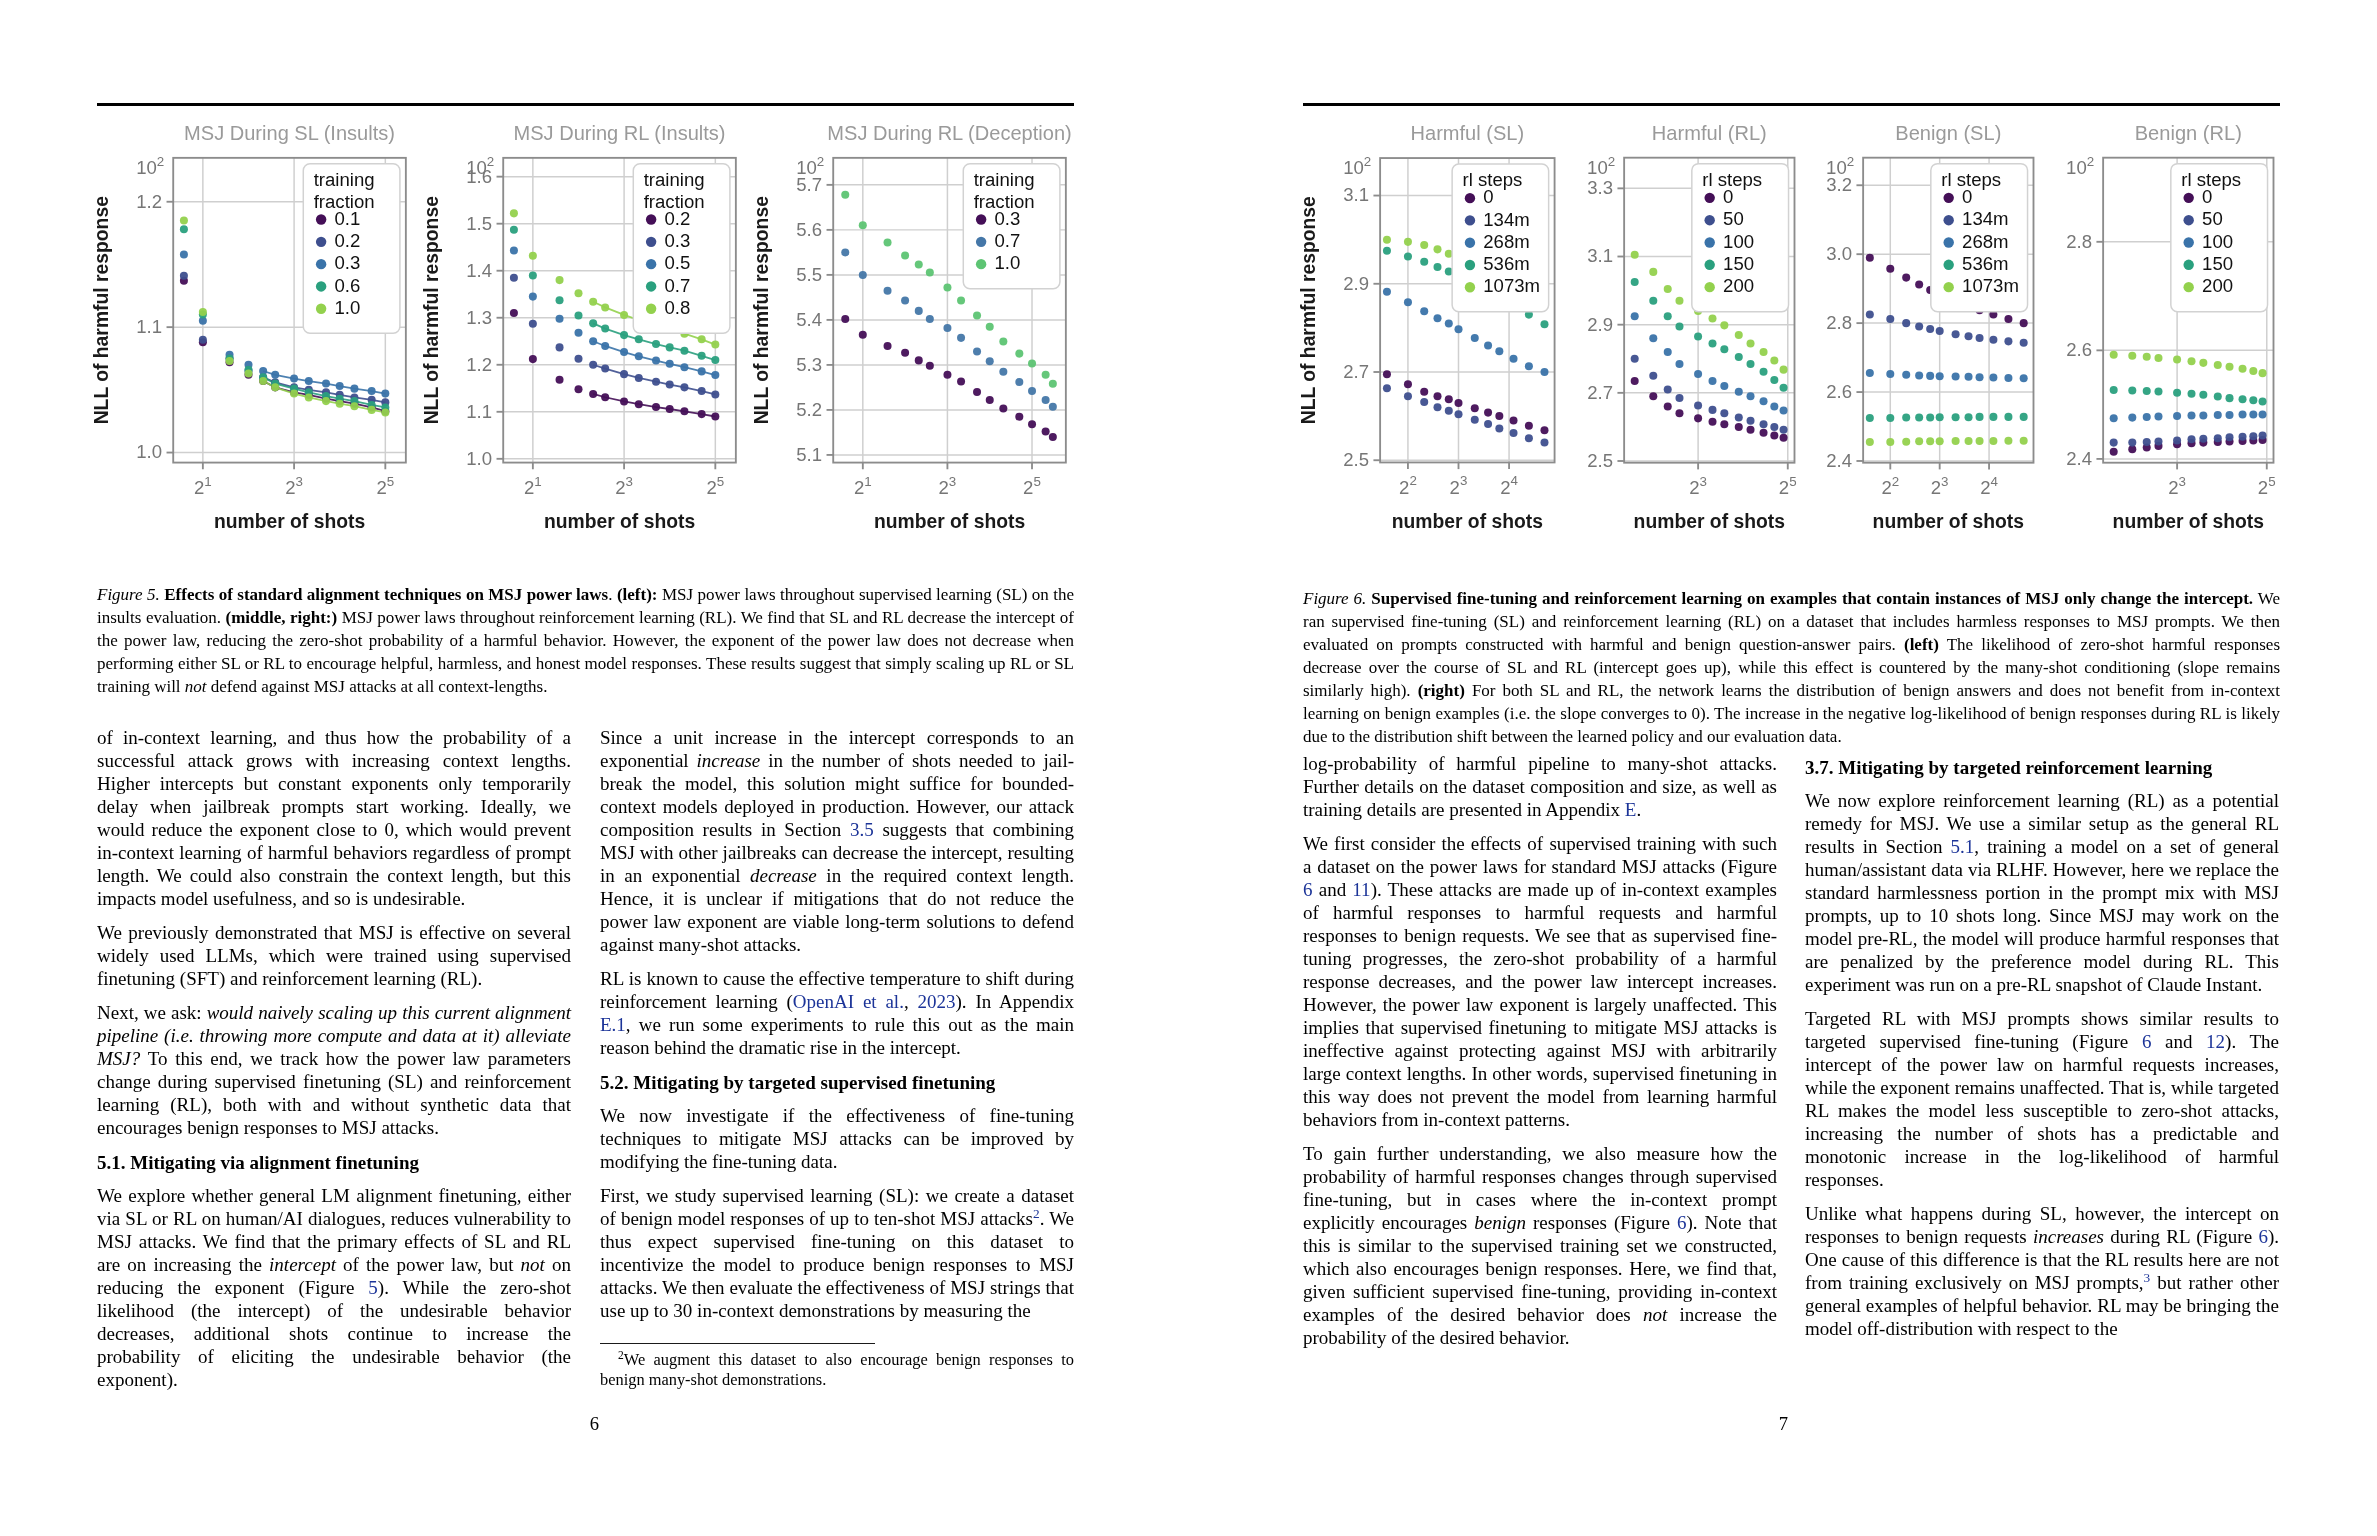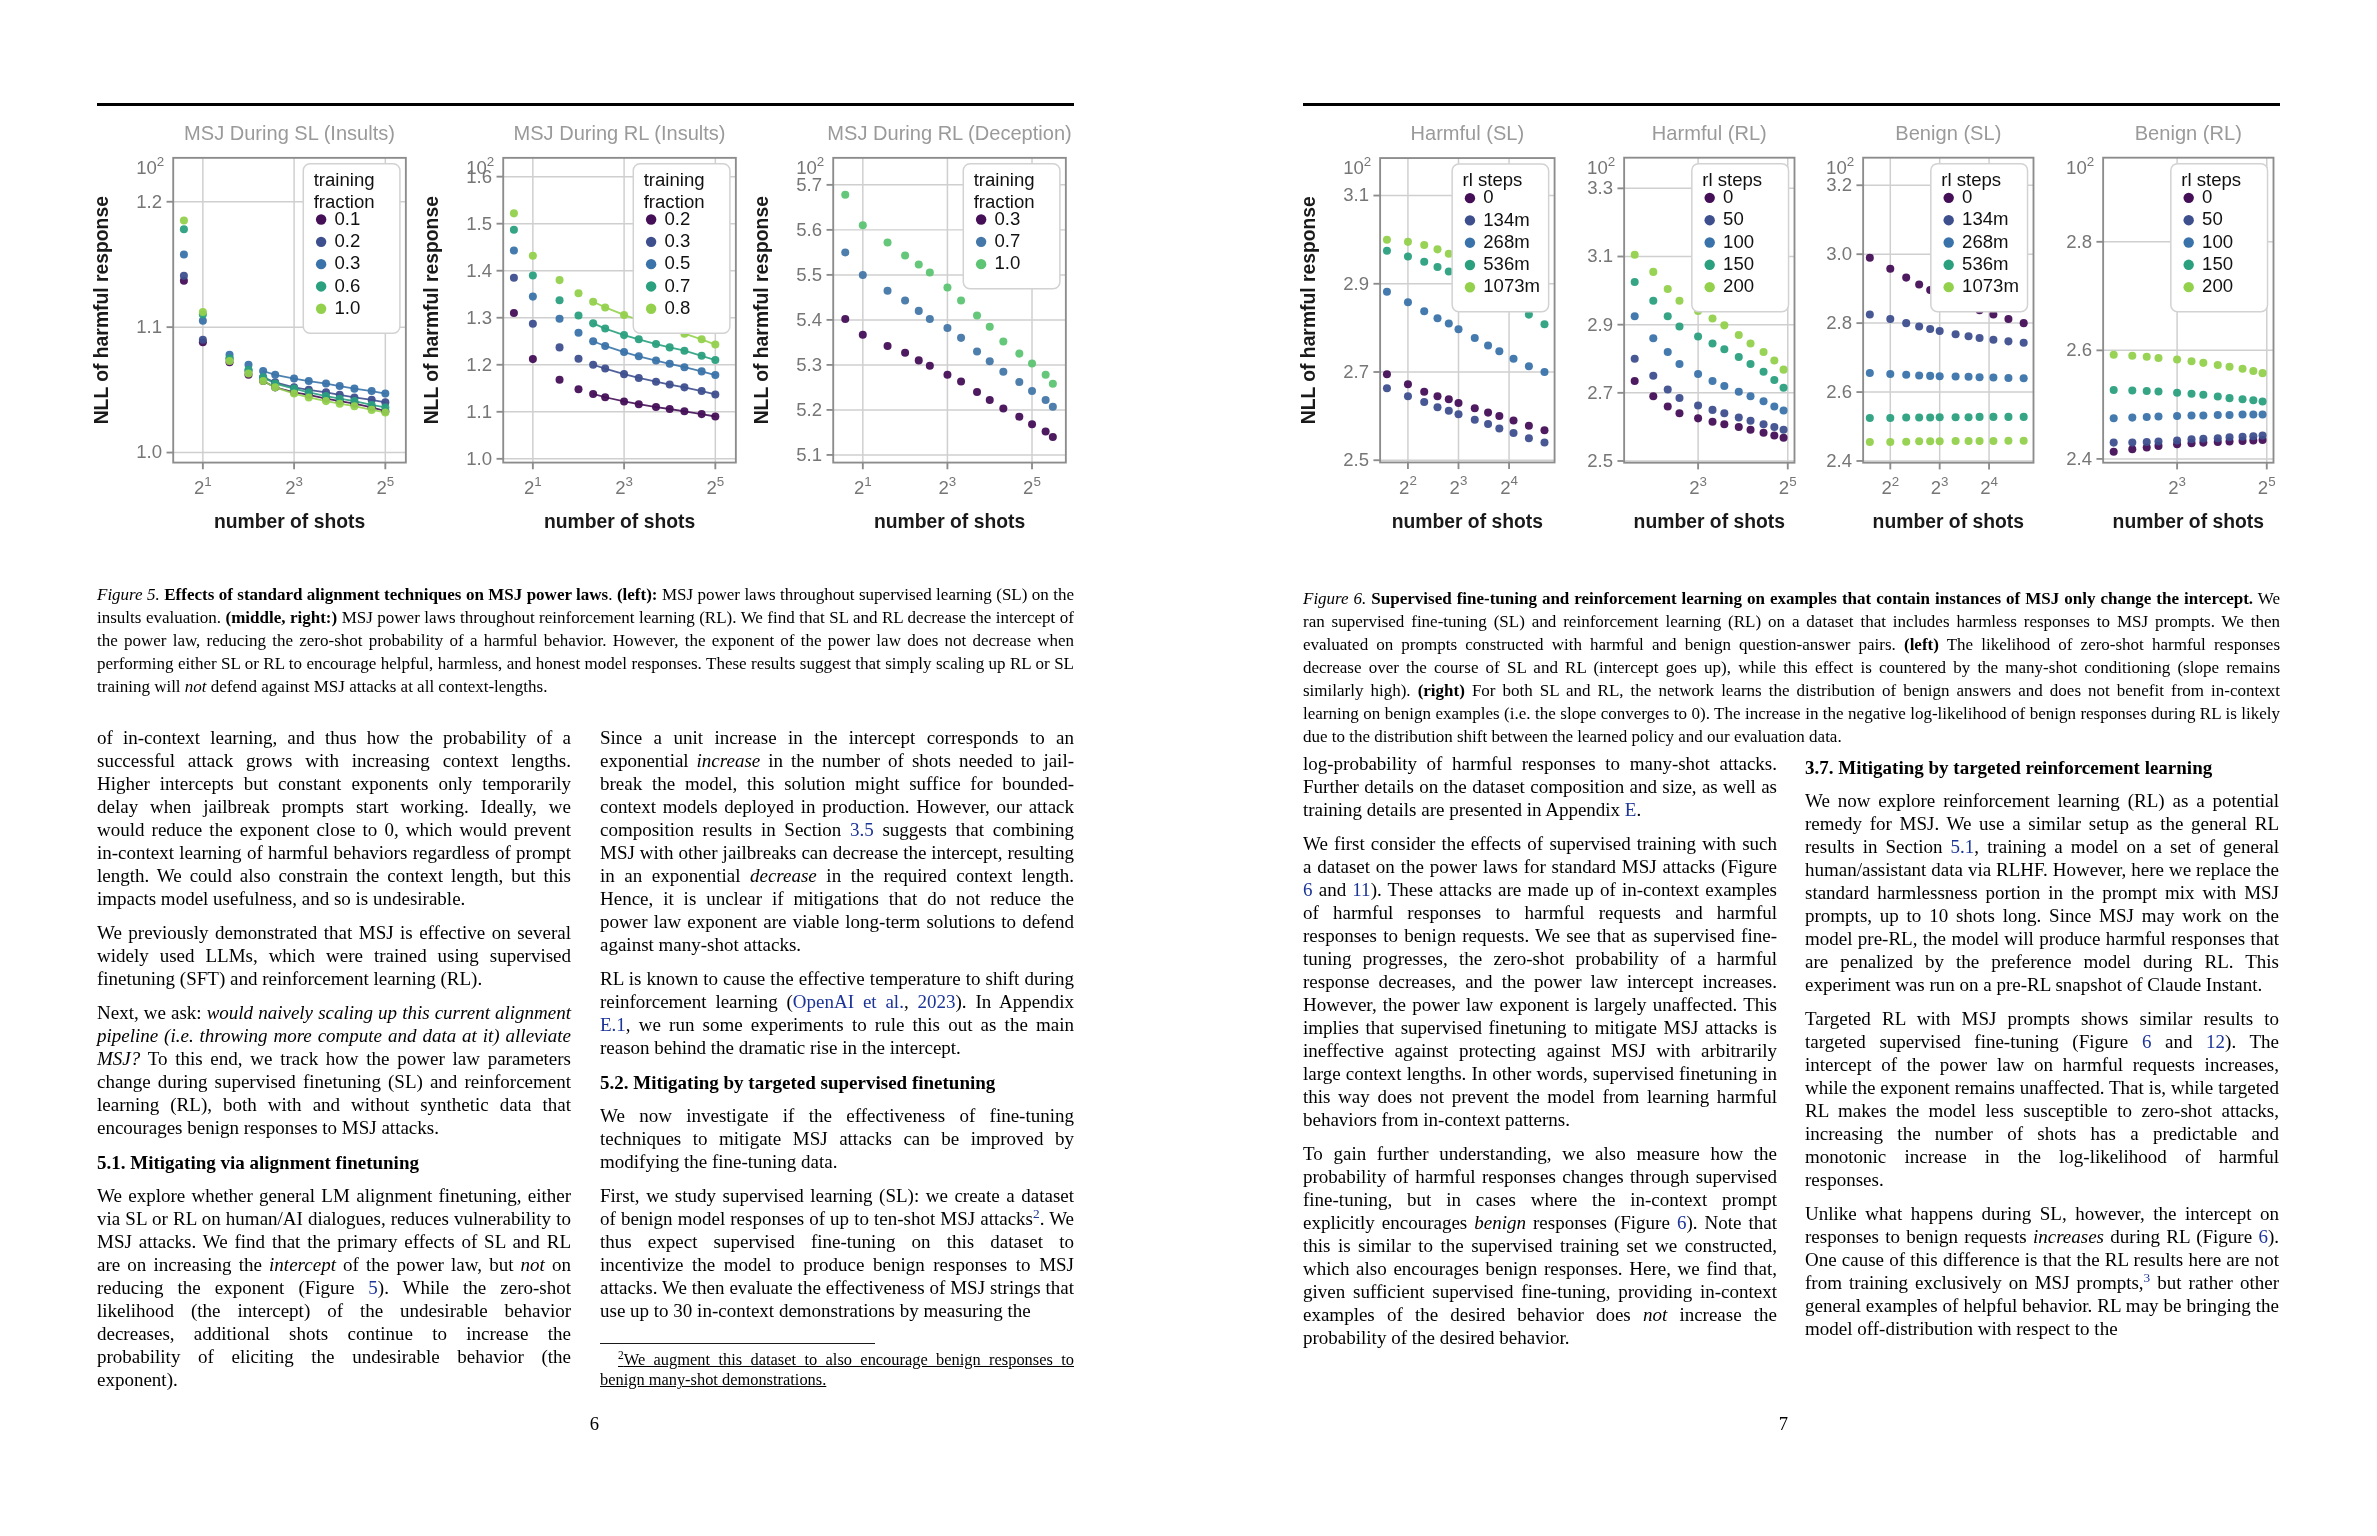--- a/index.html
+++ b/index.html
@@ -12,21 +12,21 @@
   .caption{position:absolute;font-size:17px;line-height:23px;text-align:justify;}
   .caption .b{font-weight:bold;}
   .caption .i{}
   .col{position:absolute;}
   .para{font-size:19px;line-height:23px;text-align:justify;margin:8px 0 11px 0;}
   .h{font-size:19px;line-height:23px;font-weight:bold;margin:12px 0 9.7px 0;}
   .i{font-style:italic;}
   .b{font-weight:bold;}
   .link{color:#1c3498;}
   sup{font-size:70%;line-height:0;}
-  .footnote{margin-top:21px;font-size:16.4px;line-height:20px;text-decoration:underline;}
+  .footnote{margin-top:21px;font-size:16.4px;line-height:20px;}
   .fn-rule{width:275px;border-top:1.9px solid #1a1a1a;margin:0 0 6.7px 0;}
   .fn-para{text-indent:18px;text-align:justify;margin:0;}
   .pagenum{position:absolute;top:1413px;left:0;width:100%;text-align:center;font-size:18.6px;}
   svg text{font-family:"Liberation Sans","DejaVu Sans",sans-serif;}
 </style>
 </head>
 <body>
 
 <div class="page" id="page-left">
   <div class="toprule" style="left:97px;top:103px;width:977px;"></div>
@@ -874,21 +874,21 @@
           <text x="211" y="173" font-size="25" fill="#111">100</text>
           <circle cx="193" cy="196" r="7" fill="#2aa07e"></circle>
           <text x="211" y="203" font-size="25" fill="#111">150</text>
           <circle cx="193" cy="226" r="7" fill="#93d14d"></circle>
           <text x="211" y="233" font-size="25" fill="#111">200</text>
         </g>
       </svg>
     </div>
   <p class="caption" id="caption-1" style="left:114px;top:570px;width:977px;"><span class="i">Figure 6.</span><span> </span><span class="b">Supervised fine-tuning and reinforcement learning on examples that contain instances of MSJ only change the intercept.</span><span> We ran supervised fine-tuning (SL) and reinforcement learning (RL) on a dataset that includes harmless responses to MSJ prompts. We then evaluated on prompts constructed with harmful and benign question-answer pairs. </span><span class="b">(left)</span><span> The likelihood of zero-shot harmful responses decrease over the course of SL and RL (intercept goes up), while this effect is countered by the many-shot conditioning (slope remains similarly high). </span><span class="b">(right)</span><span> For both SL and RL, the network learns the distribution of benign answers and does not benefit from in-context learning on benign examples (i.e. the slope converges to 0). The increase in the negative log-likelihood of benign responses during RL is likely due to the distribution shift between the learned policy and our evaluation data.</span></p>
   <div class="col" id="col-1-0" style="left:114px;top:744px;width:474px;">
-      <p class="para"><span>log-probability of harmful responses to many-shot attacks. Further details on the dataset composition and size, as well as training details are presented in Appendix </span><span class="link">E</span><span>.</span></p>
+      <p class="para"><span>log-probability of harmful pipeline to many-shot attacks. Further details on the dataset composition and size, as well as training details are presented in Appendix </span><span class="link">E</span><span>.</span></p>
       <p class="para"><span>We first consider the effects of supervised training with such a dataset on the power laws for standard MSJ attacks (Figure </span><span class="link">6</span><span> and </span><span class="link">11</span><span>).  These attacks are made up of in-context examples of harmful responses to harmful requests and harmful responses to benign requests.  We see that as supervised fine-tuning progresses, the zero-shot probability of a harmful response decreases, and the power law intercept increases. However, the power law exponent is largely unaffected. This implies that supervised finetuning to mitigate MSJ attacks is ineffective against protecting against MSJ with arbitrarily large context lengths.  In other words, supervised finetuning in this way does not prevent the model from learning harmful behaviors from in-context patterns.</span></p>
       <p class="para"><span>To gain further understanding, we also measure how the probability of harmful responses changes through supervised fine-tuning, but in cases where the in-context prompt explicitly encourages </span><span class="i">benign</span><span> responses (Figure </span><span class="link">6</span><span>). Note that this is similar to the supervised training set we constructed, which also encourages benign responses.  Here, we find that, given sufficient supervised fine-tuning, providing in-context examples of the desired behavior does </span><span class="i">not</span><span> increase the probability of the desired behavior.</span></p>
     </div>
   <div class="col" id="col-1-1" style="left:616px;top:744px;width:474px;">
       <div class="h">3.7. Mitigating by targeted reinforcement learning</div>
       <p class="para"><span>We now explore reinforcement learning (RL) as a potential remedy for MSJ. We use a similar setup as the general RL results in Section </span><span class="link">5.1</span><span>, training a model on a set of general human/assistant data via RLHF. However, here we replace the standard harmlessness portion in the prompt mix with MSJ prompts, up to 10 shots long. Since MSJ may work on the model pre-RL, the model will produce harmful responses that are penalized by the preference model during RL. This experiment was run on a pre-RL snapshot of Claude Instant.</span></p>
       <p class="para"><span>Targeted RL with MSJ prompts shows similar results to targeted supervised fine-tuning (Figure </span><span class="link">6</span><span> and </span><span class="link">12</span><span>).  The intercept of the power law on harmful requests increases, while the exponent remains unaffected.  That is, while targeted RL makes the model less susceptible to zero-shot attacks, increasing the number of shots has a predictable and monotonic increase in the log-likelihood of harmful responses.</span></p>
       <p class="para"><span>Unlike what happens during SL, however, the intercept on responses to benign requests </span><span class="i">increases</span><span> during RL (Figure </span><span class="link">6</span><span>). One cause of this difference is that the RL results here are not from training exclusively on MSJ prompts,</span><sup><span class="link">3</span></sup><span> but rather other general examples of helpful behavior. RL may be bringing the model off-distribution with respect to the</span></p>
     </div>
   <div class="pagenum">7</div>

